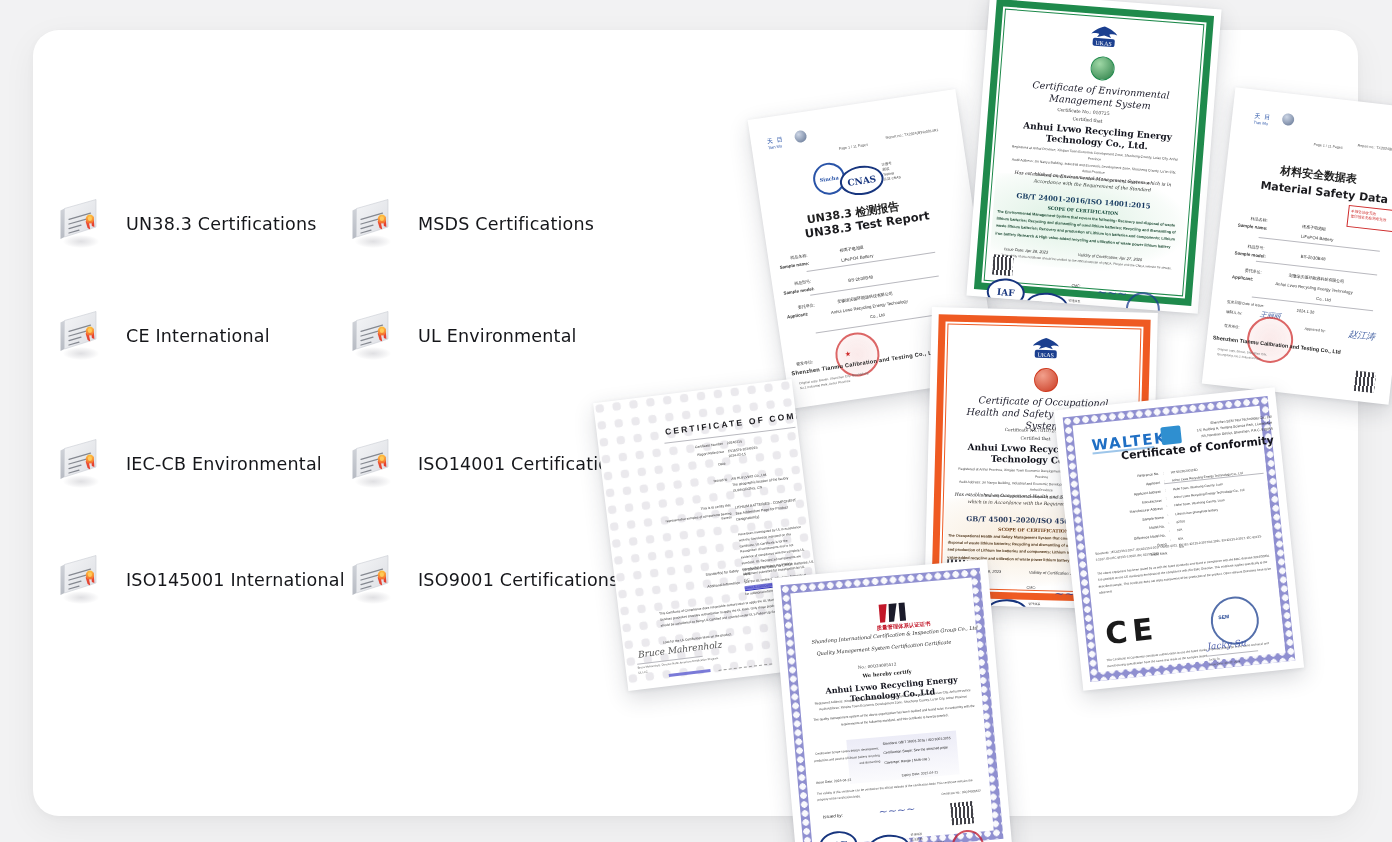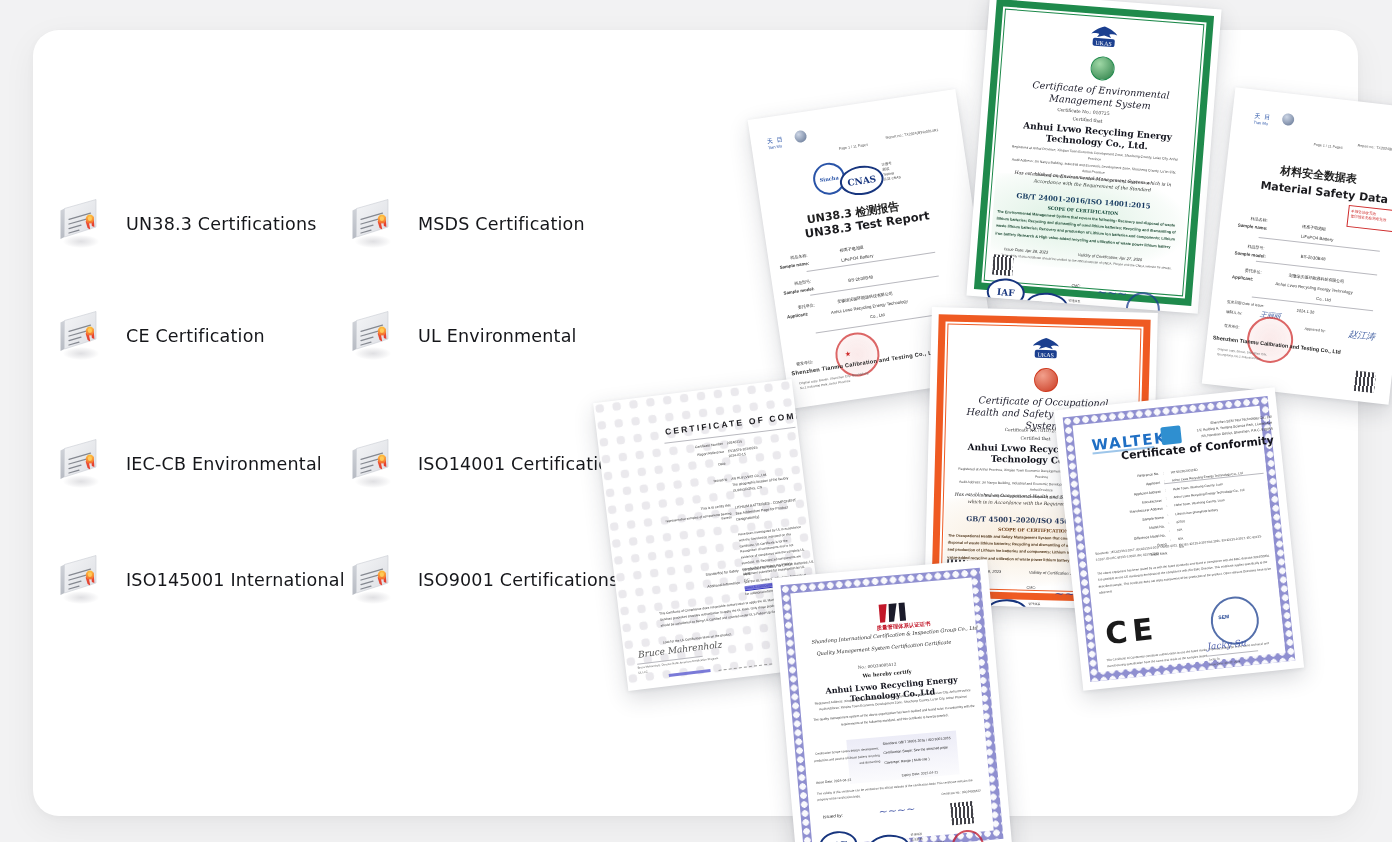--- a/index.html
+++ b/index.html
@@ -178,42 +178,42 @@
               <line x1="14" y1="29.0" x2="33.0" y2="23.6"></line>
             <line x1="14" y1="33.6" x2="26.0" y2="30.1"></line>
               <line x1="14" y1="38.0" x2="24.0" y2="35.1"></line>
           </g>
           <path d="M30.6 26.5 L33.4 24.4 L35.2 34.4 L32.6 33.0 Z" fill="url(#rg2)"></path>
           <path d="M35.8 23.1 L38.6 21.6 L39.4 31.9 L36.9 31.1 Z" fill="url(#rg2)"></path>
           <ellipse cx="34.9" cy="24.0" rx="4.1" ry="4.6" fill="url(#rg)"></ellipse>
           <ellipse cx="34.9" cy="23.7" rx="2.1" ry="2.4" fill="#ffd25e" opacity=".85"></ellipse>
         </svg>
       </span>
-      <span class="row-label">MSDS Certification</span>
+      <span class="row-label">MSDS Certifications</span>
     </div>
 
     <div class="list-row r2">
       <span class="cert-ico">
         <span class="shadow"></span>
         <svg width="48" height="58" viewBox="0 0 48 58">
           <path d="M5.5 15.5 L9.5 13.5 L9.5 42 L5.5 44 Z" fill="url(#sg)"></path>
           <path d="M9.5 13.5 L41 4.5 L41 32 L9.5 42 Z" fill="url(#pg)" stroke="#c9ccd3" stroke-width="0.6"></path>
           <g stroke="#6f737c" stroke-width="1.25" stroke-linecap="round" opacity=".82">
             <line x1="14" y1="24.4" x2="35.5" y2="18.2"></line>
               <line x1="14" y1="29.0" x2="33.0" y2="23.6"></line>
             <line x1="14" y1="33.6" x2="26.0" y2="30.1"></line>
               <line x1="14" y1="38.0" x2="24.0" y2="35.1"></line>
           </g>
           <path d="M30.6 26.5 L33.4 24.4 L35.2 34.4 L32.6 33.0 Z" fill="url(#rg2)"></path>
           <path d="M35.8 23.1 L38.6 21.6 L39.4 31.9 L36.9 31.1 Z" fill="url(#rg2)"></path>
           <ellipse cx="34.9" cy="24.0" rx="4.1" ry="4.6" fill="url(#rg)"></ellipse>
           <ellipse cx="34.9" cy="23.7" rx="2.1" ry="2.4" fill="#ffd25e" opacity=".85"></ellipse>
         </svg>
       </span>
-      <span class="row-label">CE Certification</span>
+      <span class="row-label">CE International</span>
     </div>
 
     <div class="list-row r3">
       <span class="cert-ico">
         <span class="shadow"></span>
         <svg width="48" height="58" viewBox="0 0 48 58">
           <path d="M5.5 15.5 L9.5 13.5 L9.5 42 L5.5 44 Z" fill="url(#sg)"></path>
           <path d="M9.5 13.5 L41 4.5 L41 32 L9.5 42 Z" fill="url(#pg)" stroke="#c9ccd3" stroke-width="0.6"></path>
           <g stroke="#6f737c" stroke-width="1.25" stroke-linecap="round" opacity=".82">
             <line x1="14" y1="24.4" x2="35.5" y2="18.2"></line>

